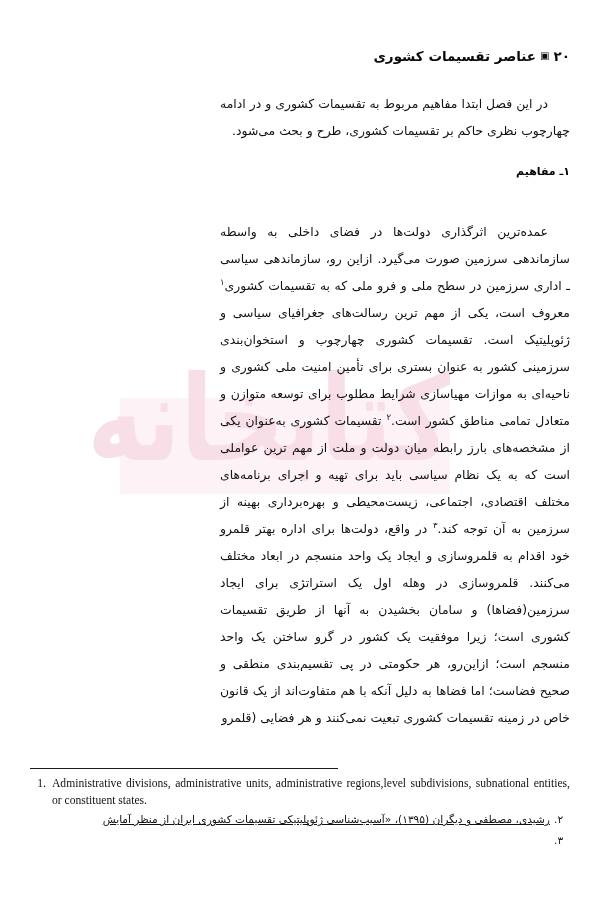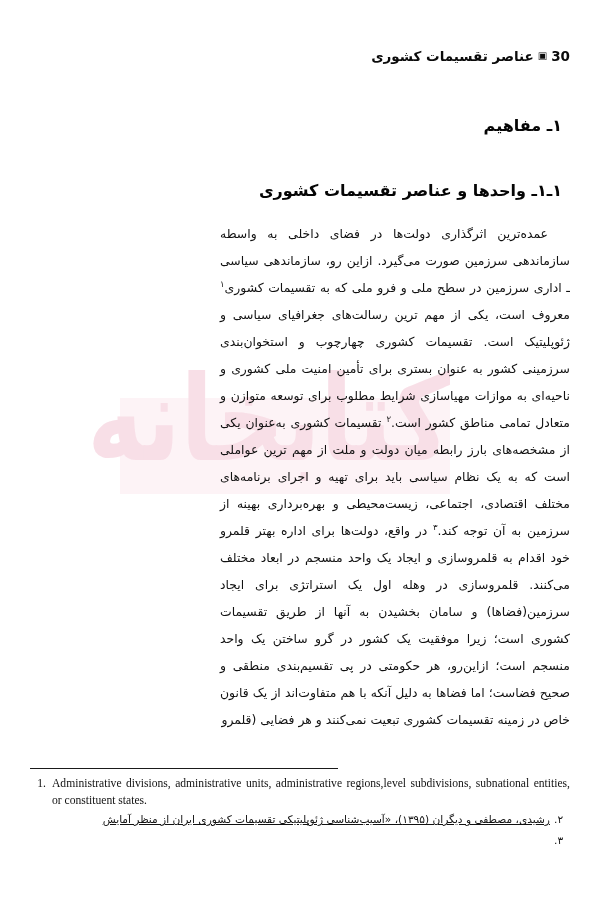--- a/index.html
+++ b/index.html
@@ -103,22 +103,22 @@
     text-align: justify;
     text-justify: inter-word;
     color: #111111;
     text-indent: 22px;
   }
 
   .gap-sm { height: 9px; }
   .gap-md { height: 16px; }
 
   h2.heading {
-    margin: 8px;
-    font-size: 16px;
+    margin: 0;
+    font-size: 11px;
     font-weight: 700;
     line-height: 24px;
     color: #050505;
     text-align: right;
     direction: rtl;
   }
 
   sup.fn {
     font-size: 8.5px;
     vertical-align: super;
@@ -200,37 +200,37 @@
 
 <div class="page">
 
   <div class="watermark">
     <div class="wm-band"></div>
     <div class="watermark-text">کتابخانه</div>
   </div>
 
   <div class="runhead">
     <span class="runhead-inner">
-      <span class="runhead-folio">30</span><span class="runhead-mark">▣</span><span>عناصر تقسیمات کشوری</span>
+      <span class="runhead-folio">۲۰</span><span class="runhead-mark">▣</span><span>عناصر تقسیمات کشوری</span>
     </span>
   </div>
 
   <div class="body-col">
 
+    <p class="para">در این فصل ابتدا مفاهیم مربوط به تقسیمات کشوری و در ادامه چهارچوب نظری حاکم بر تقسیمات کشوری، طرح و بحث می‌شود.</p>
 
     <div class="gap-md"></div>
 
     <h2 class="heading">۱ـ مفاهیم</h2>
 
     <div class="gap-sm"></div>
 
 
     <div class="gap-md"></div>
 
-    <h2 class="heading">۱ـ۱ـ واحدها و عناصر تقسیمات کشوری</h2>
 
     <div class="gap-sm"></div>
 
     <p class="para"><span>عمده‌ترین اثرگذاری دولت‌ها در فضای داخلی به واسطه سازماندهی سرزمین صورت می‌گیرد. ازاین رو، سازماندهی سیاسی ـ اداری سرزمین در سطح ملی و فرو ملی که به تقسیمات کشوری</span><sup class="fn">۱</sup><span> معروف است، یکی از مهم ترین رسالت‌های جغرافیای سیاسی و ژئوپلیتیک است. تقسیمات کشوری چهارچوب و استخوان‌بندی سرزمینی کشور به عنوان بستری برای تأمین امنیت ملی کشوری و ناحیه‌ای به موازات مهیاسازی شرایط مطلوب برای توسعه متوازن و متعادل تمامی مناطق کشور است.</span><sup class="fn">۲</sup><span> تقسیمات کشوری به‌عنوان یکی از مشخصه‌های بارز رابطه میان دولت و ملت از مهم ترین عواملی است که به یک نظام سیاسی باید برای تهیه و اجرای برنامه‌های مختلف اقتصادی، اجتماعی، زیست‌محیطی و بهره‌برداری بهینه از سرزمین به آن توجه کند.</span><sup class="fn">۳</sup><span> در واقع، دولت‌ها برای اداره بهتر قلمرو خود اقدام به قلمروسازی و ایجاد یک واحد منسجم در ابعاد مختلف می‌کنند. قلمروسازی در وهله اول یک استراتژی برای ایجاد سرزمین(فضاها) و سامان بخشیدن به آنها از طریق تقسیمات کشوری است؛ زیرا موفقیت یک کشور در گرو ساختن یک واحد منسجم است؛ ازاین‌رو، هر حکومتی در پی تقسیم‌بندی منطقی و صحیح فضاست؛ اما فضاها به دلیل آنکه با هم متفاوت‌اند از یک قانون خاص در زمینه تقسیمات کشوری تبعیت نمی‌کنند و هر فضایی (قلمرو</span></p>
 
   </div>
 
   <div class="fn-rule"></div>
 
   <div class="footnotes">

